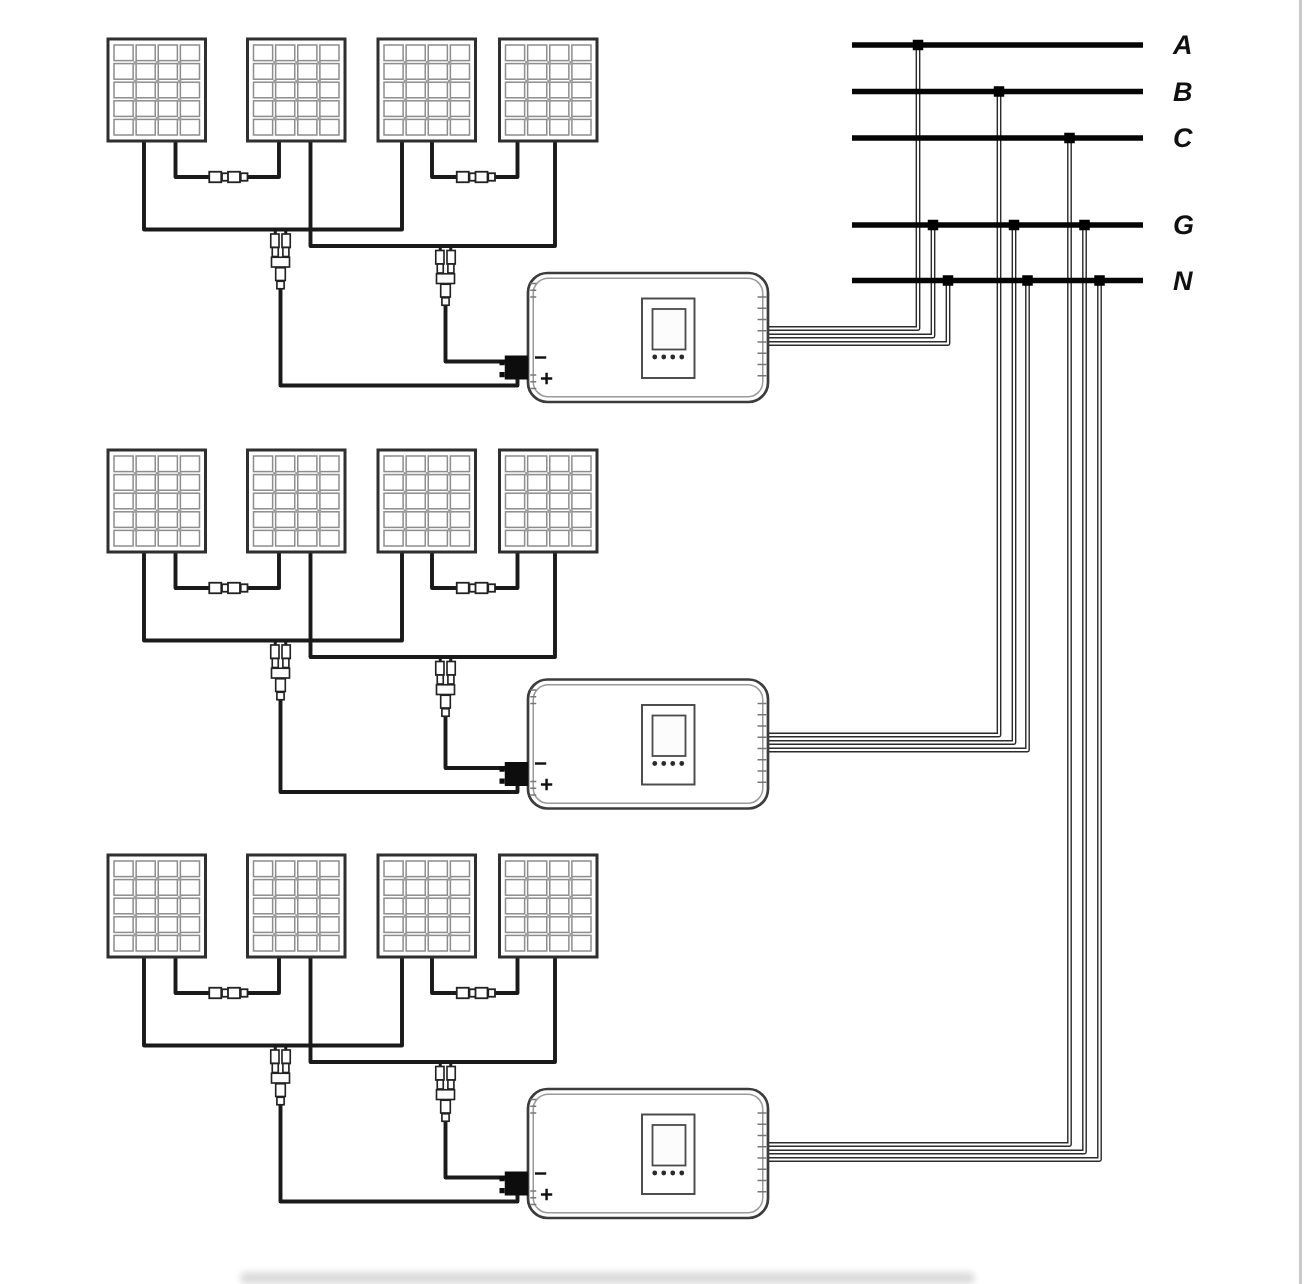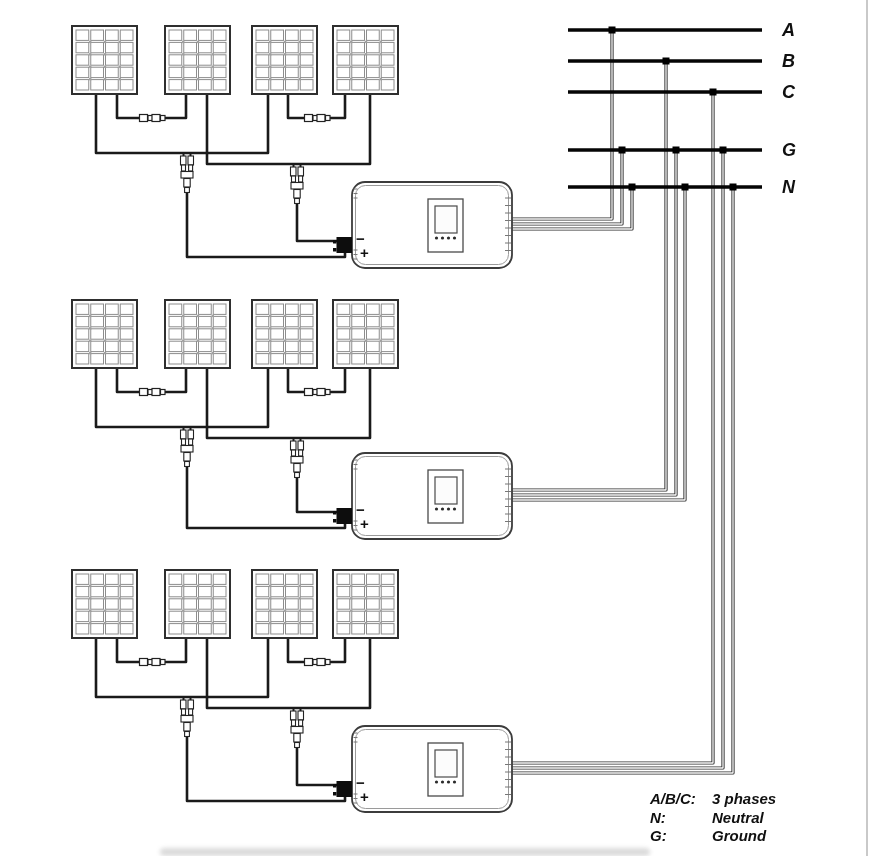--- a/index.html
+++ b/index.html
@@ -659,34 +659,20 @@
       <rect x="719.5" y="146.5" width="7" height="7" fill="#000"></rect>
       <rect x="729.5" y="183.5" width="7" height="7" fill="#000"></rect>
     </svg>
 
   <div class="bus-label" style="top:20px">A</div>
   <div class="bus-label" style="top:51px">B</div>
   <div class="bus-label" style="top:82px">C</div>
   <div class="bus-label" style="top:140px">G</div>
   <div class="bus-label" style="top:177px">N</div>
 
-  <div class="legend">
-    <div class="legend-row">
-      <span class="legend-key">A/B/C:</span>
-      <span class="legend-value">3 phases</span>
-    </div>
-    <div class="legend-row">
-      <span class="legend-key">N:</span>
-      <span class="legend-value">Neutral</span>
-    </div>
-    <div class="legend-row">
-      <span class="legend-key">G:</span>
-      <span class="legend-value">Ground</span>
-    </div>
-  </div>
 
   <div class="page-edge"></div>
   <div class="bottom-smudge"></div>
 <div class="dc-label" style="left: 356px; top: 232px;">−</div>
     <div class="dc-label" style="left: 360px; top: 246px;">+</div>
     <div class="dc-label" style="left: 356px; top: 503px;">−</div>
     <div class="dc-label" style="left: 360px; top: 517px;">+</div>
     <div class="dc-label" style="left: 356px; top: 776px;">−</div>
     <div class="dc-label" style="left: 360px; top: 790px;">+</div>
   </div>

